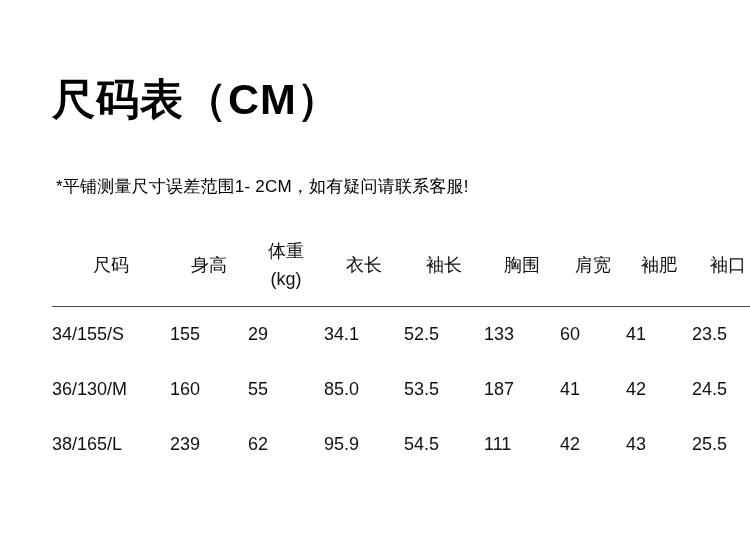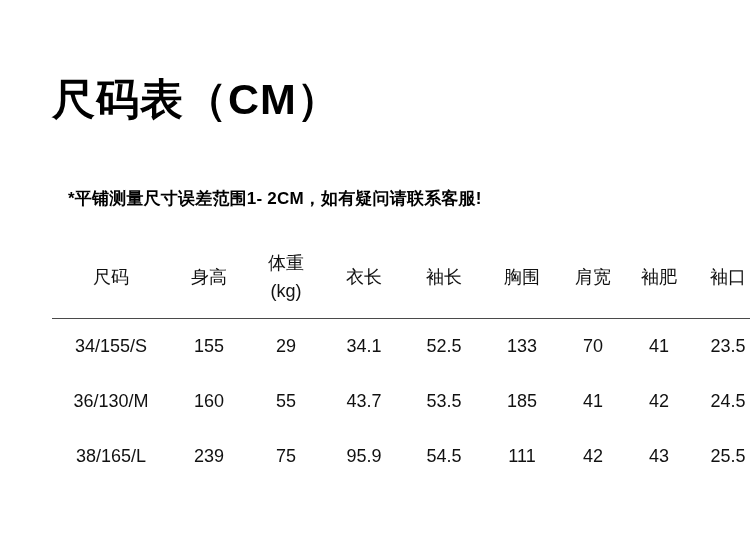--- a/index.html
+++ b/index.html
@@ -27,23 +27,23 @@
     font-weight: bold;
     letter-spacing: 1px;
     color: #000000;
     margin: 0;
     padding-top: 76px;
     line-height: 1.1;
     font-family: "Liberation Sans", "DejaVu Sans", sans-serif;
   }
   .note {
     font-size: 17px;
-    font-weight: bold;
+    font-weight: normal;
     color: #000000;
-    margin: 16px;
+    margin: 4px;
     padding-top: 48px;
     letter-spacing: 0.2px;
   }
   .size-table {
     width: 646px;
     border-collapse: collapse;
     margin-top: 30px;
     table-layout: fixed;
   }
   .size-table th {
@@ -55,21 +55,20 @@
     padding: 10px 0 12px 0;
     height: 78px;
     box-sizing: border-box;
   }
   .size-table thead tr {
     border-bottom: 1px solid #4a4a4a;
   }
   .size-table td {
     font-size: 18px;
     color: #111111;
-    text-align: center;
     vertical-align: middle;
     padding: 17px 0;
     font-family: "Liberation Sans", "DejaVu Sans", sans-serif;
   }
   .th-stack {
     display: flex;
     flex-direction: column;
     align-items: center;
     justify-content: center;
     line-height: 1.55;
@@ -164,39 +163,39 @@
       </tr>
     </thead>
     <tbody>
       <tr>
         <td>34/155/S</td>
         <td>155</td>
         <td>29</td>
         <td>34.1</td>
         <td>52.5</td>
         <td>133</td>
-        <td>70</td>
+        <td>60</td>
         <td>41</td>
         <td>23.5</td>
       </tr>
       <tr>
         <td>36/130/M</td>
         <td>160</td>
         <td>55</td>
-        <td>43.7</td>
+        <td>85.0</td>
         <td>53.5</td>
-        <td>185</td>
+        <td>187</td>
         <td>41</td>
         <td>42</td>
         <td>24.5</td>
       </tr>
       <tr>
         <td>38/165/L</td>
         <td>239</td>
-        <td>75</td>
+        <td>62</td>
         <td>95.9</td>
         <td>54.5</td>
         <td>111</td>
         <td>42</td>
         <td>43</td>
         <td>25.5</td>
       </tr>
     </tbody>
   </table>
 

